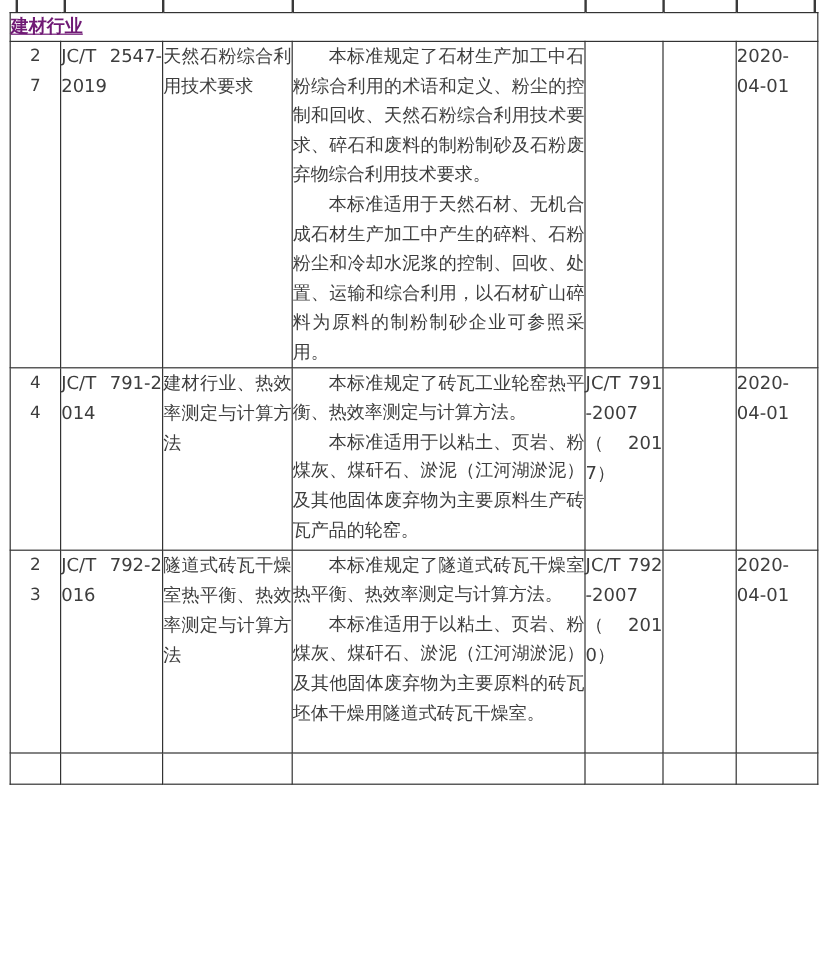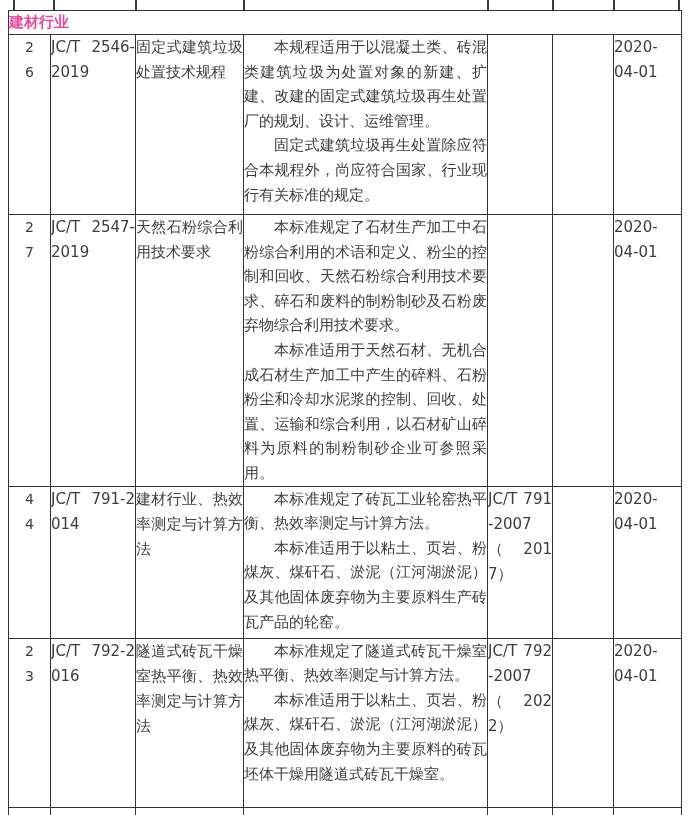--- a/index.html
+++ b/index.html
@@ -24,23 +24,24 @@
   }
   table.std td{
     border:1px solid #333333;
     vertical-align:top;
     padding:0;
     background:#ffffff;
   }
   td.section{
     height:23px;
     font-weight:bold;
-    color:#ec4899;
+    color:#701a75;
     padding:1px 0 0 4px;
     line-height:22px;
+    text-decoration:underline;
   }
   .h-r0 td{height:179px;}
   .h-r1 td{height:270px;}
   .h-r2 td{height:151px;}
   .h-r3 td{height:168px;}
   .h-part td{height:25px;}
   td.num{padding-top:8px;font-size:14px;}
   td.num .vert{width:1em;margin:0 auto;word-break:break-all;text-align:center;line-height:25px;}
   td.code{padding:7px 6px 0 6px;line-height:25px;word-break:break-all;text-align:justify;}
   td.name{padding:7px 6px 0 6px;line-height:25px;text-align:justify;}
@@ -73,36 +74,20 @@
         <col style="width:65px">
         <col style="width:61px">
       <col style="width:68px">
     </colgroup>
 
     <tbody>
         <tr>
       <td class="section" colspan="7">建材行业</td>
     </tr>
 
-    <tr class="h-r0">
-      <td class="num">
-        <div class="vert">26</div>
-      </td>
-      <td class="code">JC/T 2546-2019</td>
-      <td class="name">固定式建筑垃圾处置技术规程</td>
-      <td class="scope">
-        <p>本规程适用于以混凝土类、砖混类建筑垃圾为处置对象的新建、扩建、改建的固定式建筑垃圾再生处置厂的规划、设计、运维管理。</p>
-        <p>固定式建筑垃圾再生处置除应符合本规程外，尚应符合国家、行业现行有关标准的规定。</p>
-      </td>
-      <td class="replaced"></td>
-      <td></td>
-      <td class="date">
-        <div class="vert">2020-04-01</div>
-      </td>
-    </tr>
 
     <tr class="h-r1">
       <td class="num">
         <div class="vert">27</div>
       </td>
       <td class="code">JC/T 2547-2019</td>
       <td class="name">天然石粉综合利用技术要求</td>
       <td class="scope">
         <p>本标准规定了石材生产加工中石粉综合利用的术语和定义、粉尘的控制和回收、天然石粉综合利用技术要求、碎石和废料的制粉制砂及石粉废弃物综合利用技术要求。</p>
         <p>本标准适用于天然石材、无机合成石材生产加工中产生的碎料、石粉粉尘和冷却水泥浆的控制、回收、处置、运输和综合利用，以石材矿山碎料为原料的制粉制砂企业可参照采用。</p>
@@ -134,21 +119,21 @@
     <tr class="h-r3">
       <td class="num">
         <div class="vert">23</div>
       </td>
       <td class="code">JC/T 792-2016</td>
       <td class="name">隧道式砖瓦干燥室热平衡、热效率测定与计算方法</td>
       <td class="scope">
         <p>本标准规定了隧道式砖瓦干燥室热平衡、热效率测定与计算方法。</p>
         <p>本标准适用于以粘土、页岩、粉煤灰、煤矸石、淤泥（江河湖淤泥）及其他固体废弃物为主要原料的砖瓦坯体干燥用隧道式砖瓦干燥室。</p>
       </td>
-      <td class="replaced">JC/T 792-2007（2022）</td>
+      <td class="replaced">JC/T 792-2007（2010）</td>
       <td></td>
       <td class="date">
         <div class="vert">2020-04-01</div>
       </td>
     </tr>
 
     <tr class="h-part">
       <td></td>
       <td></td>
       <td></td>

